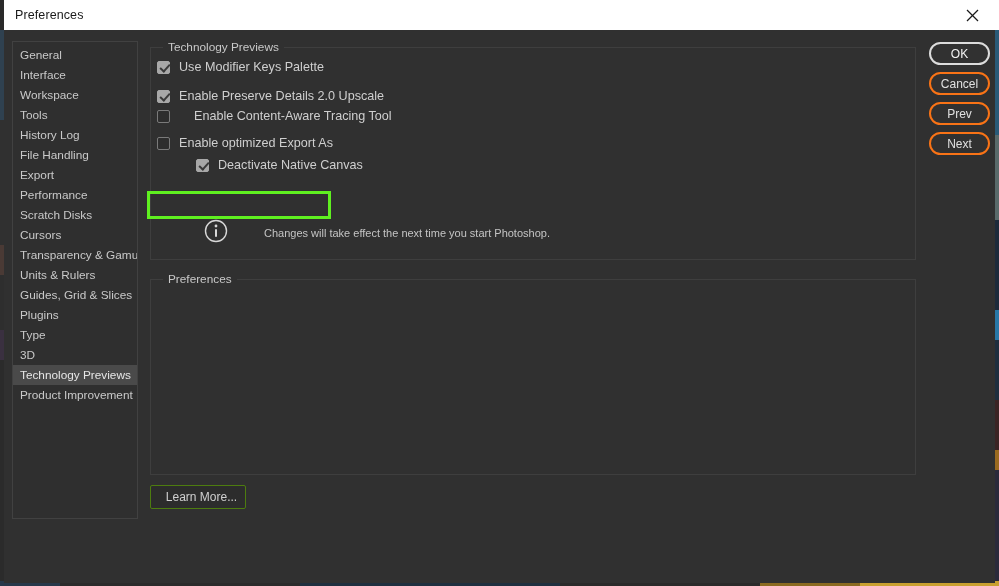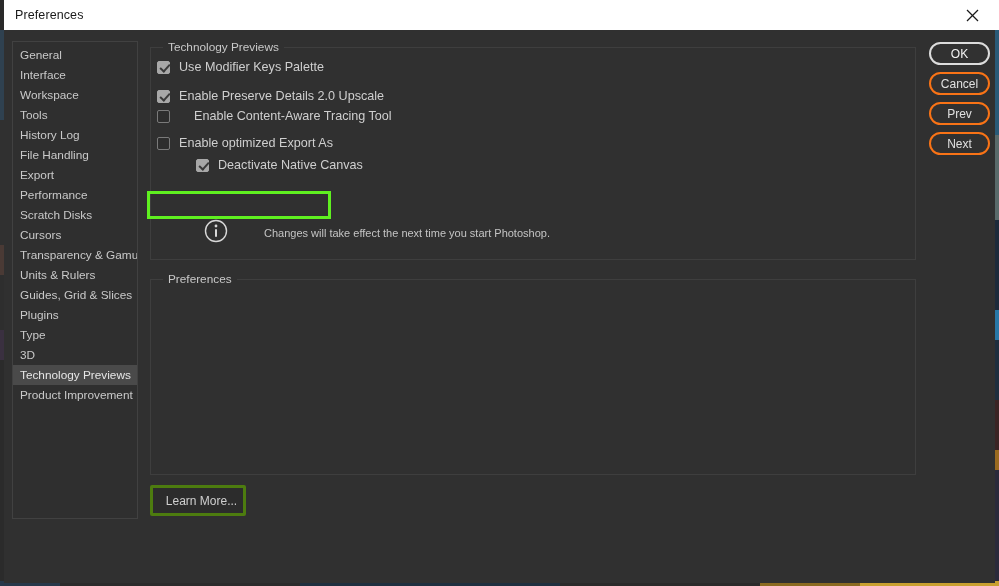--- a/index.html
+++ b/index.html
@@ -203,23 +203,23 @@
     margin-left: 36px;
     font-size: 11px;
     color: #c4c4c4;
     white-space: nowrap;
   }
 
   
   #learn-more {
     position: absolute;
     left: 146px; top: 455px;
-    width: 96px; height: 31px;
+    width: 96px; height: 24px;
     background: #2c2c2c;
-    border: 3px solid #4d7c0f;
+    border: 1px solid #4d7c0f;
     border-radius: 2px;
     display: flex;
     align-items: center;
     justify-content: center;
     font-size: 12px;
     color: #cfcfcf;
     cursor: pointer;
     padding-left: 7px;
   }
 

